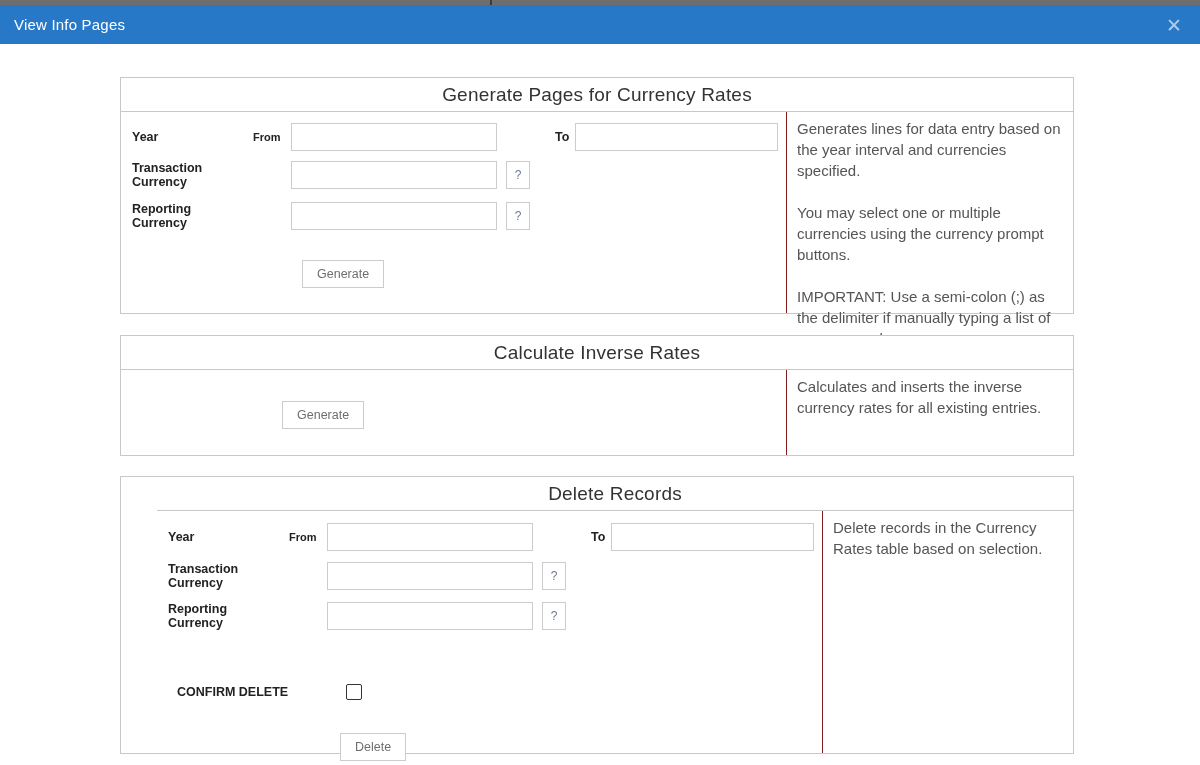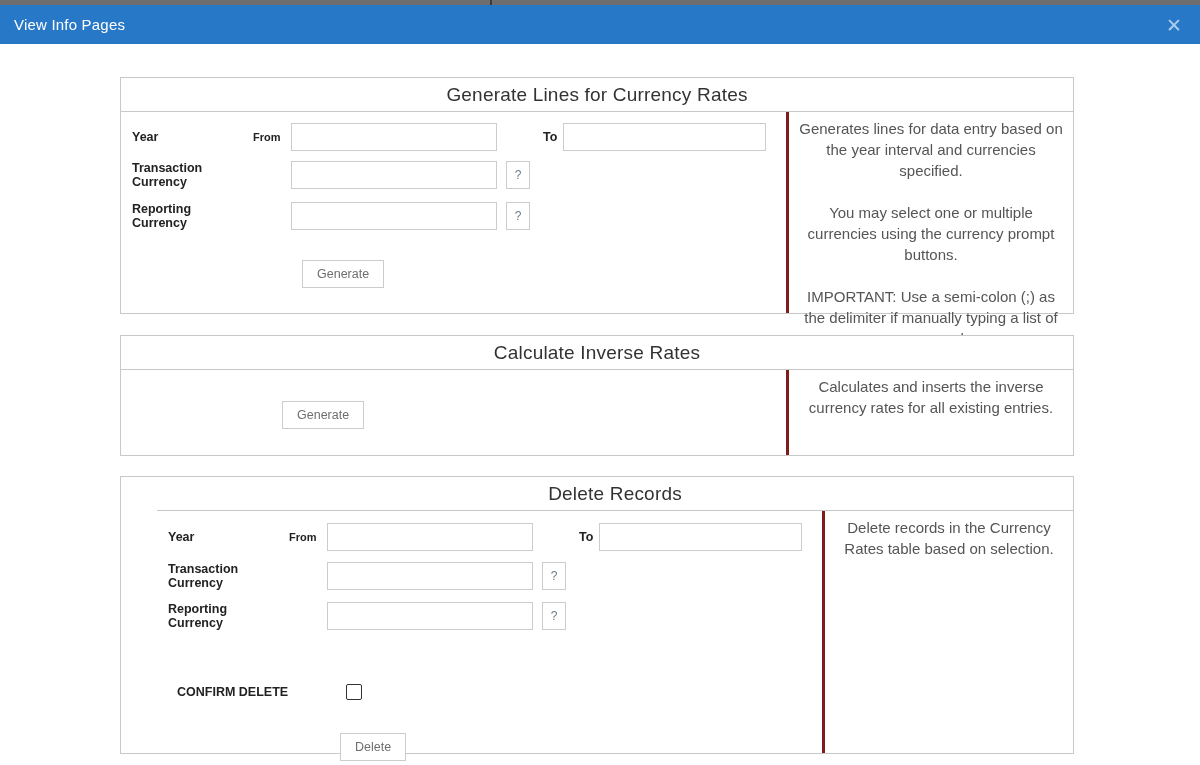--- a/index.html
+++ b/index.html
@@ -16,28 +16,28 @@
 
   .panel { position:absolute; left:120px; width:954px; border:1px solid #c8c8c8; background:#ffffff; }
   .panel-1 { top:33px; }
   .panel-2 { top:291px; }
   .panel-3 { top:432px;padding-left:36px; }
 
   .panel-title { height:34px; border-bottom:1px solid #c8c8c8; display:flex; align-items:center; justify-content:center; font-size:19px; color:#333333; letter-spacing:0.2px; }
 
   .panel-body { display:flex; }
   .form-area { width:665px; padding:0 0 0 11px; }
-  .help-area { flex:1; border-left:3px solid #7f1d1d; padding:6px 10px 8px 10px; text-align:center; }
+  .help-area { flex:1; border-left:1px solid #7f1d1d; padding:6px 10px 8px 10px; text-align:left; }
   .help-area p { font-size:15px; color:#555555; line-height:21px; }
   .help-area p + p { margin-top:21px; }
 
   .row { display:flex; align-items:center; }
   .col-label { width:121px; font-size:12.5px; font-weight:bold; color:#222222; line-height:14px; padding-right:6px; }
   .col-from { width:38px; font-size:11px; font-weight:bold; color:#222222; }
-  .col-to { margin-left:46px; width:20px; font-size:12.5px; font-weight:bold; color:#222222; }
+  .col-to { margin-left:58px; width:20px; font-size:12.5px; font-weight:bold; color:#222222; }
 
   input.txt { width:206px; height:28px; border:1px solid #cccccc; background:#ffffff; font-size:13px; color:#333; padding:0 6px; outline:none; }
   input.txt.to { width:203px; }
 
   .q-btn { margin-left:9px; width:24px; height:28px; border:1px solid #cccccc; background:#ffffff; color:#6b7b8d; font-size:12px; display:flex; align-items:center; justify-content:center; cursor:pointer; }
 
   .btn { display:inline-block; height:28px; padding:0 14px; border:1px solid #cccccc; background:#ffffff; color:#6e6e6e; font-size:12.5px; font-family:"Liberation Sans", sans-serif; cursor:pointer;margin-top:20px; }
 
   .checkbox { width:16px; height:16px; border:1.5px solid #333333; border-radius:2px; background:#ffffff; cursor:pointer; }
 
@@ -67,21 +67,21 @@
   </div>
 
   <div class="titlebar">
     <span class="titlebar-title">View Info Pages</span>
     <span class="close-icon">✕</span>
   </div>
 
   <div class="content">
 
     <section class="panel panel-1">
-      <div class="panel-title">Generate Lines for Currency Rates</div>
+      <div class="panel-title">Generate Pages for Currency Rates</div>
       <div class="panel-body">
         <div class="form-area">
           <div class="row mt-a">
             <span class="col-label">Year</span>
             <span class="col-from">From</span>
             <input class="txt" type="text" value="" style="">
             <span class="col-to">To</span>
             <input class="txt to" type="text" value="" style="">
           </div>
           <div class="row mt-b">

